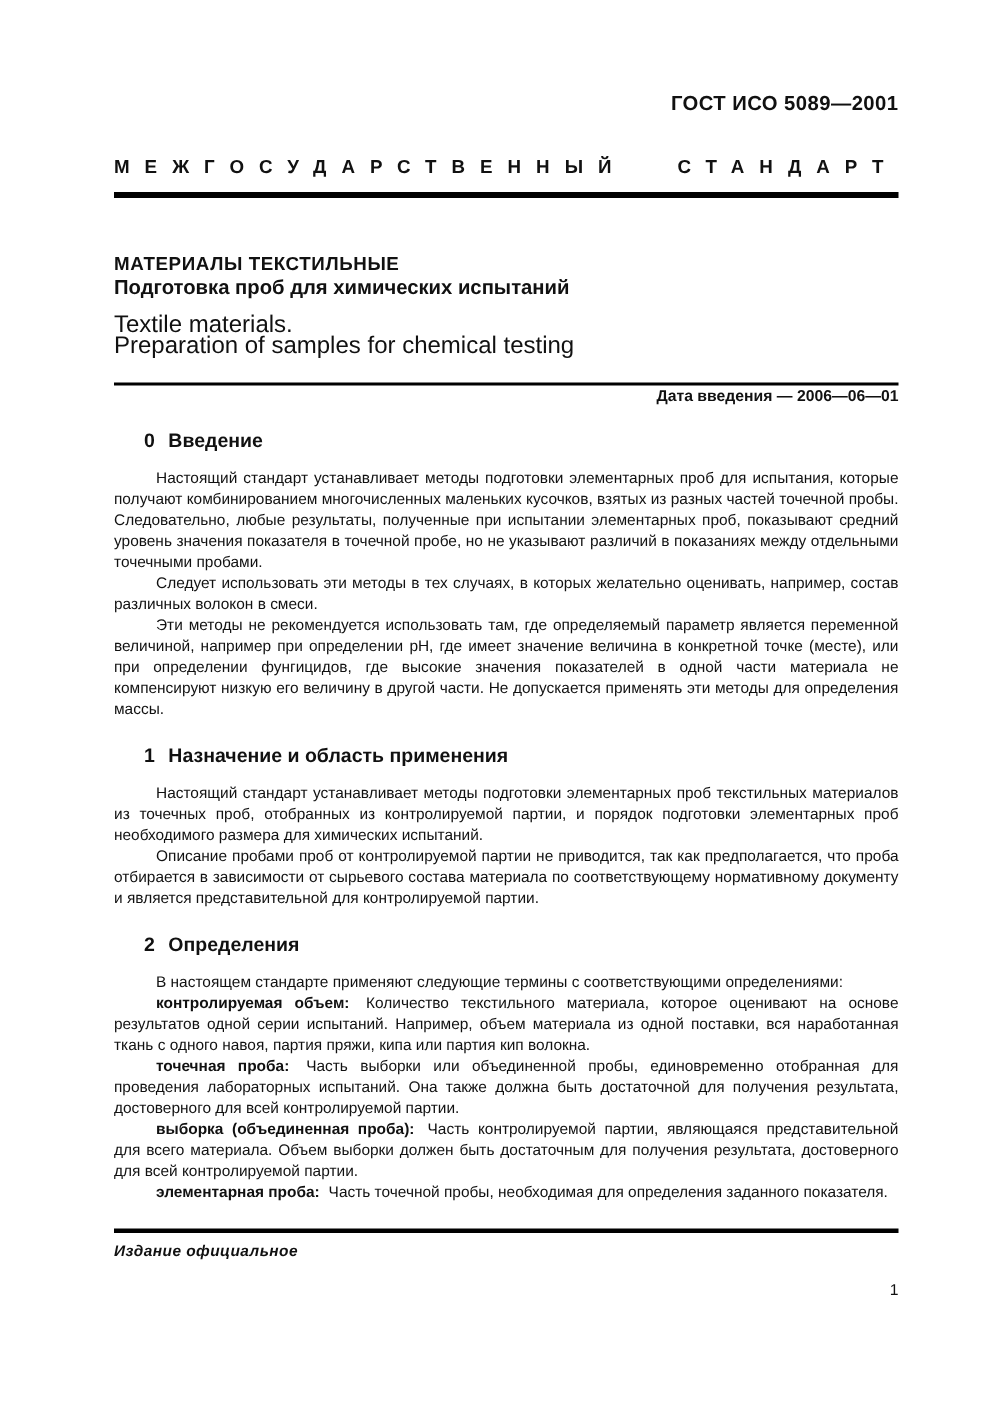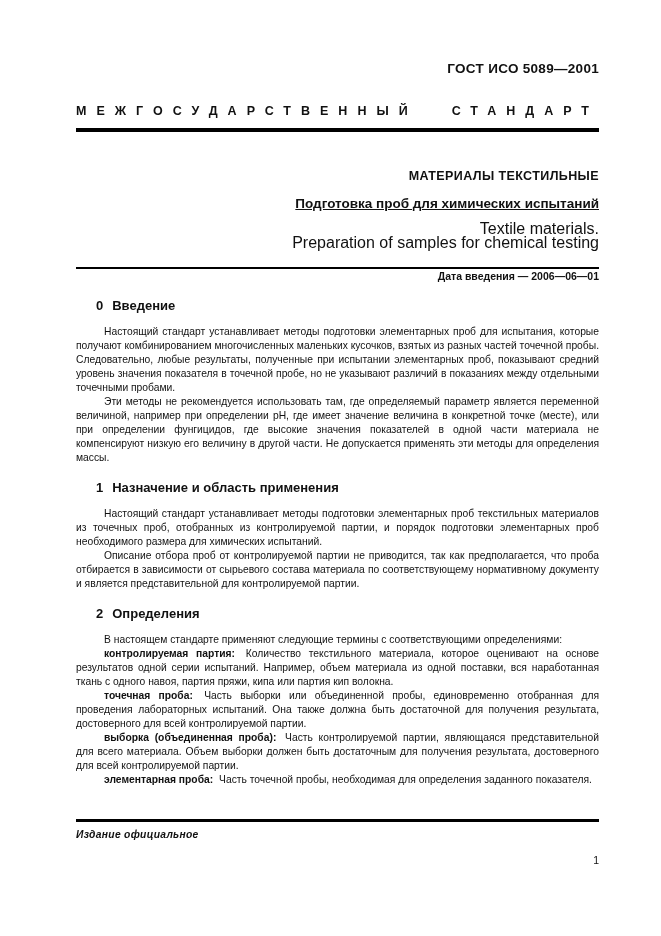--- a/index.html
+++ b/index.html
@@ -30,23 +30,23 @@
     font-size: 12.5px;
     line-height: 15px;
     letter-spacing: 10px;
     word-spacing: 4px;
     text-align: justify;
     text-align-last: justify;
     white-space: nowrap;
   }
   .rule-thick { height: 4px; background: #000; margin-top: 9px; }
   .rule-mid   { height: 2px; background: #000; margin-top: 17px; }
-  .title-block { text-align: right; }
+  .title-block { text-align: left; }
   .title-ru    { margin-top: 37px; font-weight: bold; font-size: 12.5px; line-height: 15px; letter-spacing: 0.4px; }
-  .subtitle-ru { margin-top: 12px; font-weight: bold; font-size: 13.5px; line-height: 16px; text-decoration: underline; }
+  .subtitle-ru { font-weight: bold; font-size: 13.5px; line-height: 16px; }
   .title-en    { margin-top: 10px; font-size: 16px; line-height: 14px; }
   .date-line {
     text-align: right;
     font-weight: bold;
     font-size: 10.5px;
     line-height: 14px;
   }
   .sec-h {
     margin: 15px 0 11px 20px;
     font-size: 13px;
@@ -101,35 +101,36 @@
   </div>
 
   <div class="rule-mid"></div>
 
   <div class="date-line">Дата введения — 2006—06—01</div>
 
   <h2 class="sec-h">
     <span class="sec-num">0</span><span>Введение</span>
   </h2>
   <p class="body-p">Настоящий стандарт устанавливает методы подготовки элементарных проб для испытания, которые получают комбинированием многочисленных маленьких кусочков, взятых из разных частей точечной пробы. Следовательно, любые результаты, полученные при испытании элементарных проб, показывают средний уровень значения показателя в точечной пробе, но не указывают различий в показаниях между отдельными точечными пробами.</p>
+  <p class="body-p">Следует использовать эти методы в тех случаях, в которых желательно оценивать, например, состав различных волокон в смеси.</p>
   <p class="body-p">Эти методы не рекомендуется использовать там, где определяемый параметр является переменной величиной, например при определении рН, где имеет значение величина в конкретной точке (месте), или при определении фунгицидов, где высокие значения показателей в одной части материала не компенсируют низкую его величину в другой части. Не допускается применять эти методы для определения массы.</p>
 
   <h2 class="sec-h">
     <span class="sec-num">1</span><span>Назначение и область применения</span>
   </h2>
   <p class="body-p">Настоящий стандарт устанавливает методы подготовки элементарных проб текстильных материалов из точечных проб, отобранных из контролируемой партии, и порядок подготовки элементарных проб необходимого размера для химических испытаний.</p>
-  <p class="body-p">Описание отбора проб от контролируемой партии не приводится, так как предполагается, что проба отбирается в зависимости от сырьевого состава материала по соответствующему нормативному документу и является представительной для контролируемой партии.</p>
+  <p class="body-p">Описание пробами проб от контролируемой партии не приводится, так как предполагается, что проба отбирается в зависимости от сырьевого состава материала по соответствующему нормативному документу и является представительной для контролируемой партии.</p>
 
   <h2 class="sec-h">
     <span class="sec-num">2</span><span>Определения</span>
   </h2>
   <p class="body-p">В настоящем стандарте применяют следующие термины с соответствующими определениями:</p>
 
   <p class="body-p">
-    <span class="def-term">контролируемая партия:</span>
+    <span class="def-term">контролируемая объем:</span>
     <span class="def-text">Количество текстильного материала, которое оценивают на основе результатов одной серии испытаний. Например, объем материала из одной поставки, вся наработанная ткань с одного навоя, партия пряжи, кипа или партия кип волокна.</span>
   </p>
   <p class="body-p">
     <span class="def-term">точечная проба:</span>
     <span class="def-text">Часть выборки или объединенной пробы, единовременно отобранная для проведения лабораторных испытаний. Она также должна быть достаточной для получения результата, достоверного для всей контролируемой партии.</span>
   </p>
   <p class="body-p">
     <span class="def-term">выборка (объединенная проба):</span>
     <span class="def-text">Часть контролируемой партии, являющаяся представительной для всего материала. Объем выборки должен быть достаточным для получения результата, достоверного для всей контролируемой партии.</span>
   </p>

